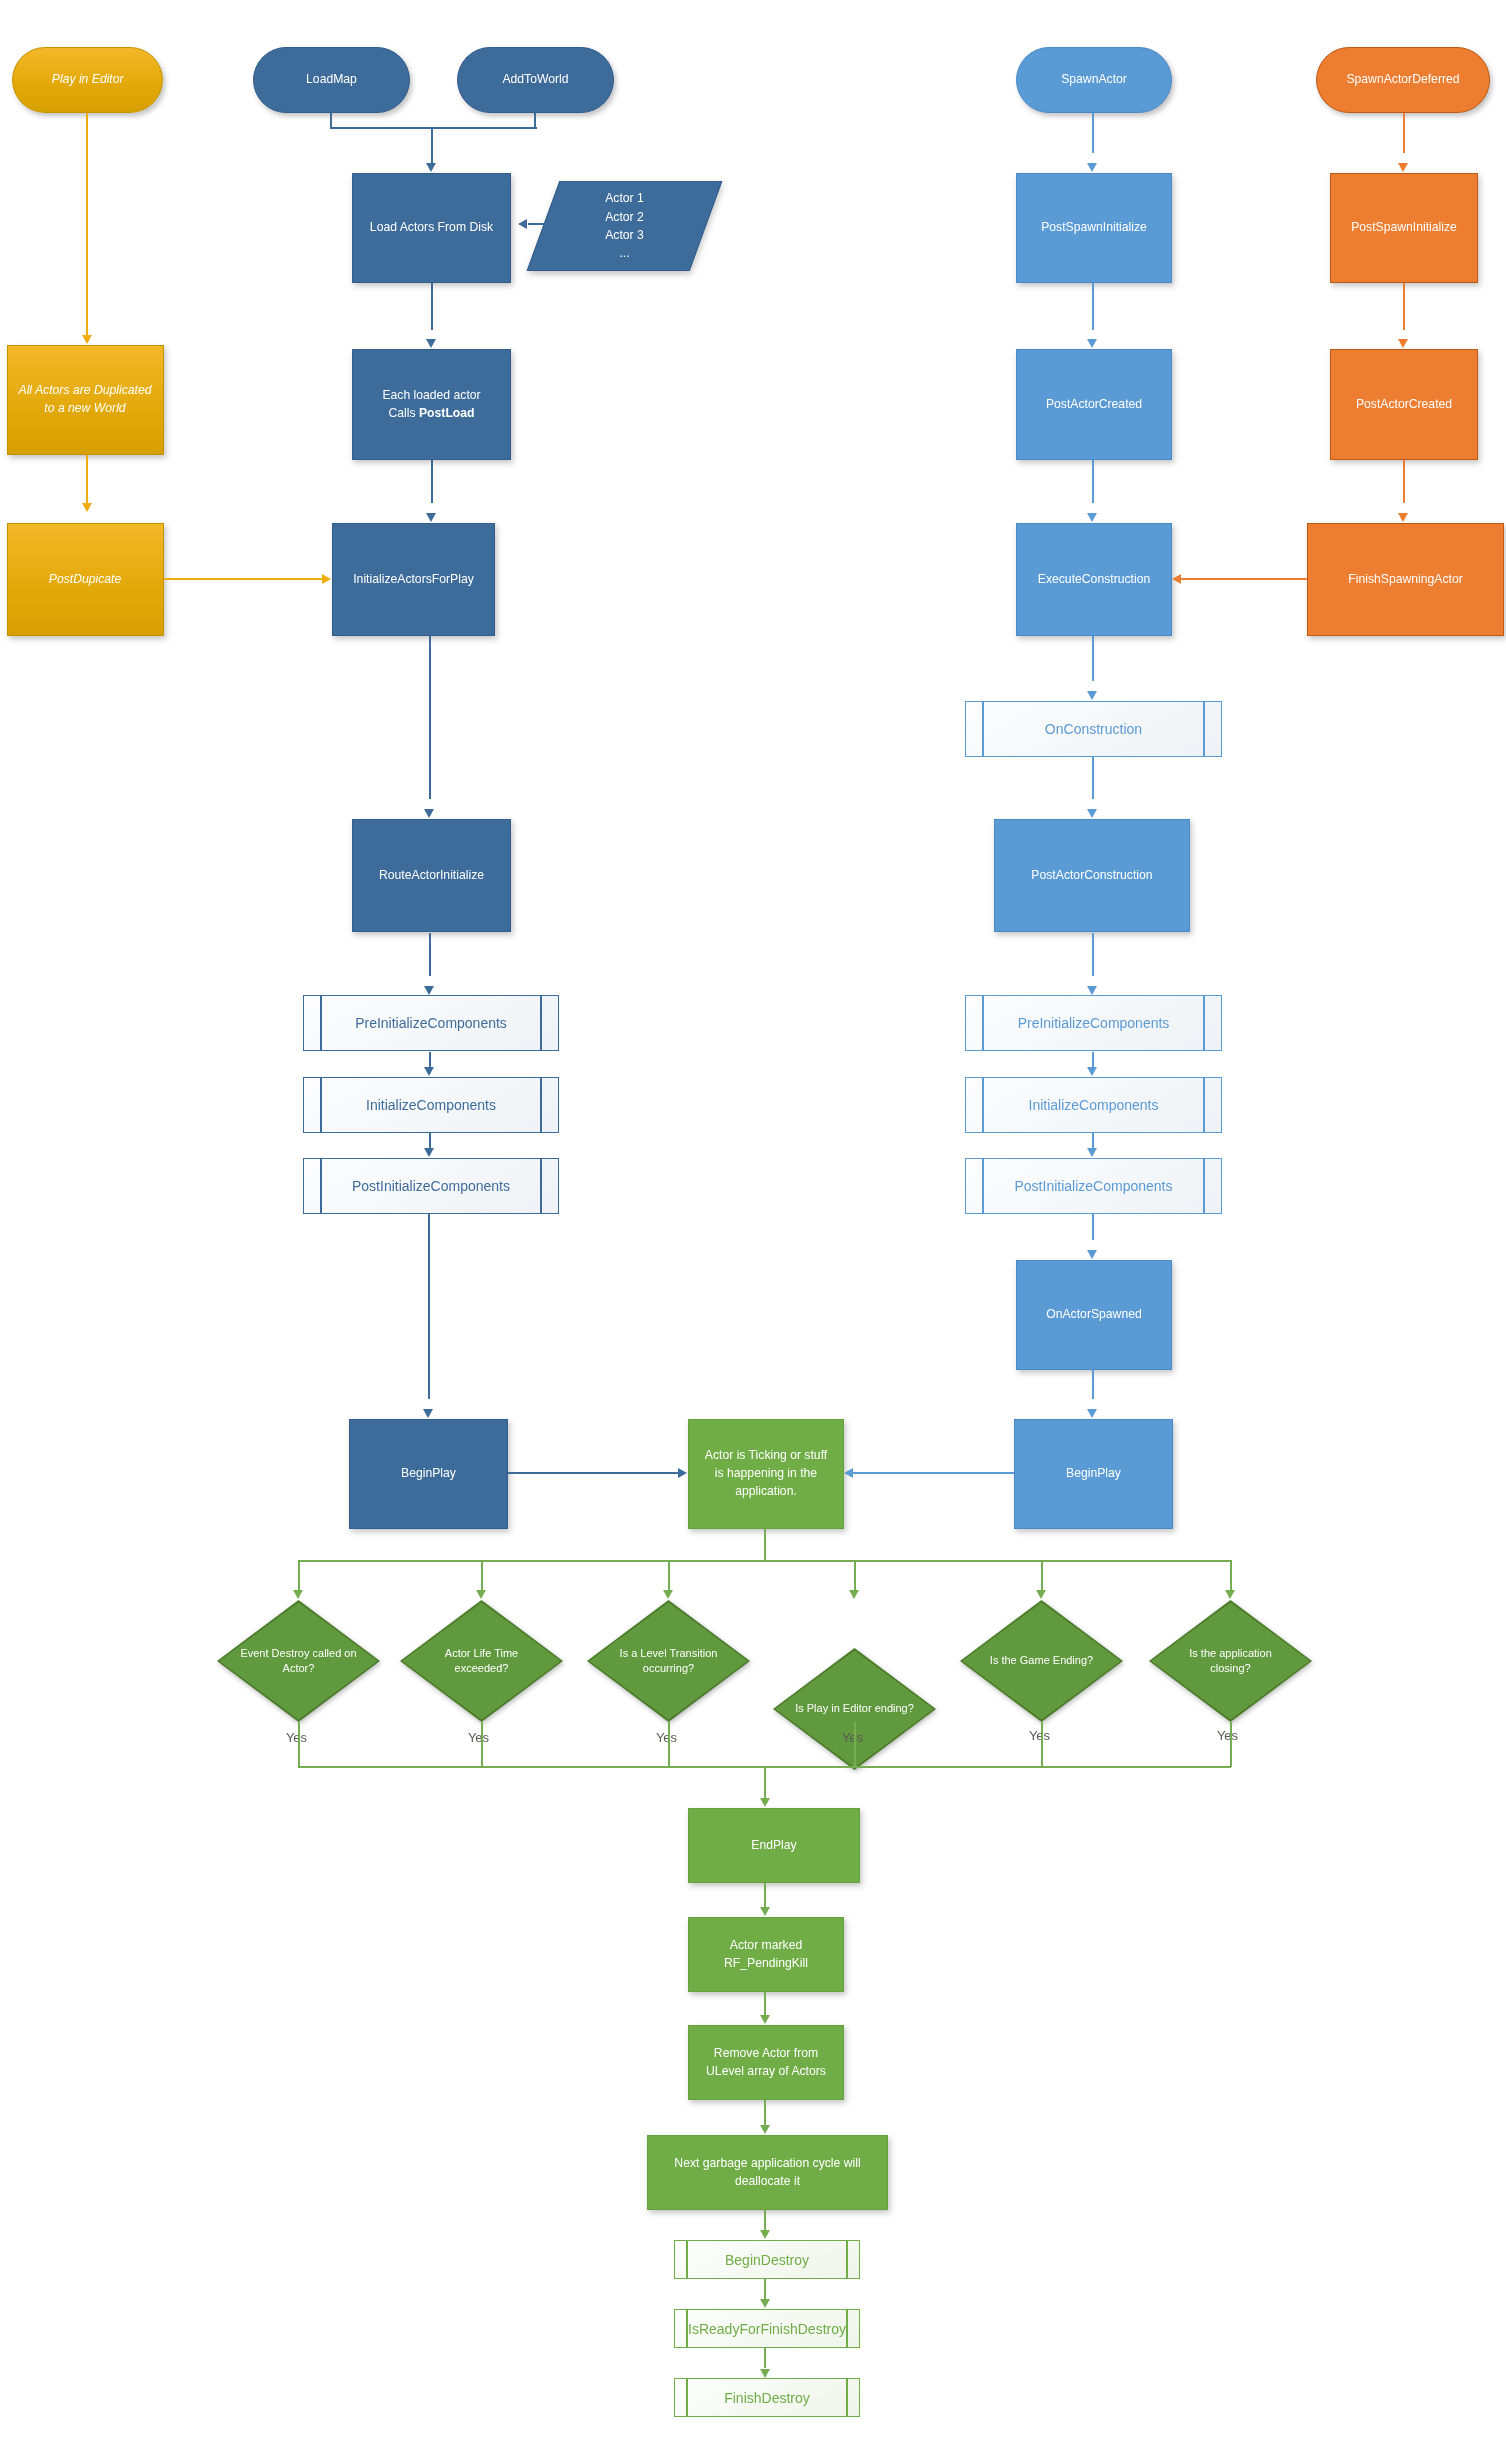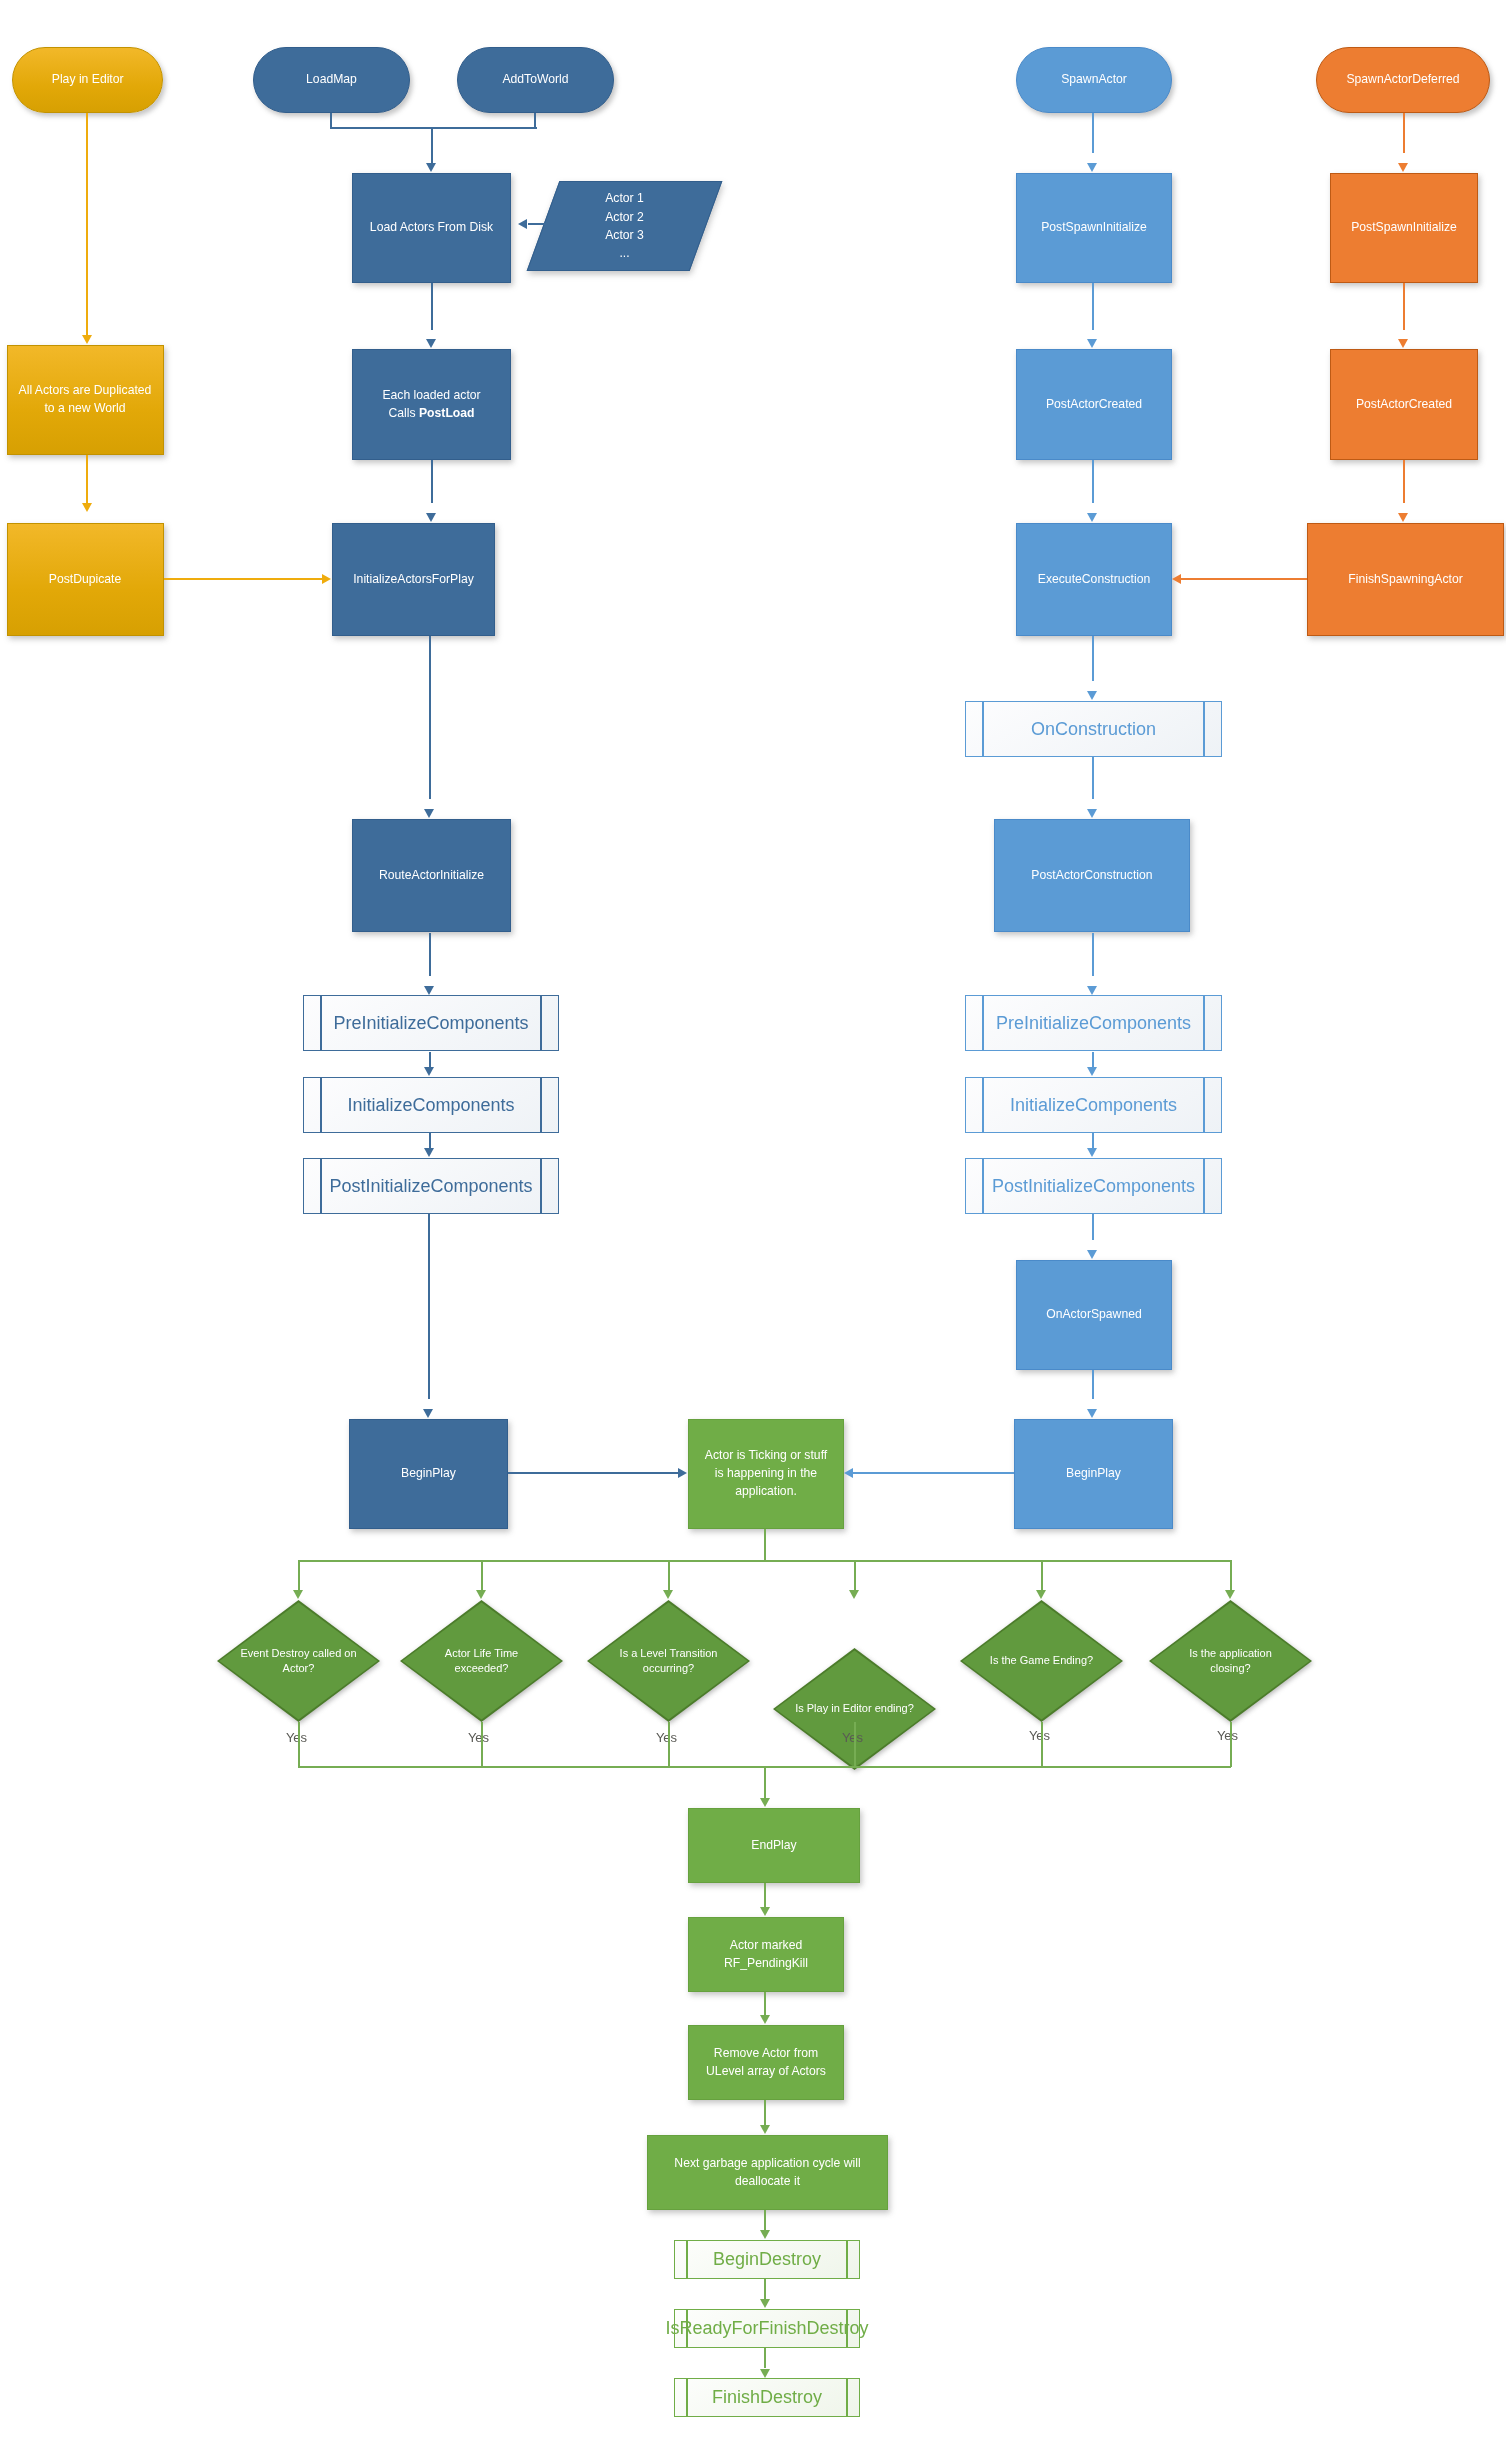--- a/index.html
+++ b/index.html
@@ -1,28 +1,28 @@
 <!DOCTYPE html>
 <html style="font-size:13px"><head>
 <meta charset="utf-8">
 <style>
   html,body{margin:0;padding:0;background:#ffffff;}
   #canvas{position:relative;width:1507px;height:2462px;background:#ffffff;overflow:hidden;
           font-family:"Liberation Sans",sans-serif;}
   .node{position:absolute;box-sizing:border-box;display:flex;align-items:center;justify-content:center;
         text-align:center;color:#fff;font-size:12.2px;line-height:1.45;padding:4.9px 9.8px;}
   .shadow{box-shadow:2.4px 3.3px 5.7px rgba(110,110,110,.4);}
-  .gold{background:linear-gradient(180deg,#F2B829 0%,#E2A808 60%,#D7A002 100%);border:1.6px solid #C29200;}
+  .gold{background:linear-gradient(180deg,#F2B829 0%,#E2A808 60%,#D7A002 100%);border:1.6px solid #C29200;font-style:italic;}
   .dblue{background:#3E6C9A;border:1.6px solid #325E8C;}
   .lblue{background:#5B9BD5;border:1.6px solid #4A8AC9;}
   .orange{background:#ED7D31;border:1.6px solid #BE5A14;}
   .green{background:#70AD47;border:0.8px solid #66A13E;}
   .pill{border-radius:36px;}
   .sub{position:absolute;box-sizing:border-box;display:flex;align-items:center;justify-content:center;
-       text-align:center;font-size:18px;border:1.6px solid var(--c);color:var(--c);
+       text-align:center;font-size:14px;border:1.6px solid var(--c);color:var(--c);
        background:linear-gradient(150deg,#fdfdfe 0%,#eef2f6 100%);}
   .sub::before,.sub::after{content:"";position:absolute;top:0;bottom:0;width:1.6px;background:var(--c);}
   .sub::before{left:16.3px}.sub::after{right:16.3px}
   .sub-dblue{--c:#3E6C9A}.sub-lblue{--c:#5B9BD5}
   .sub-green{--c:#70AD47;background:linear-gradient(150deg,#fdfefc 0%,#eff5ea 100%);}
   .sub-green::before{left:11.4px}.sub-green::after{right:11.4px}
   .para-wrap{position:absolute;}
   .para-bg{position:absolute;inset:0;background:#3E6C9A;border:1.6px solid #325E8C;transform:skewX(-20deg);
            box-shadow:2.4px 3.3px 5.7px rgba(110,110,110,.4);}
   .para-label{position:absolute;inset:0;display:flex;align-items:center;justify-content:center;

